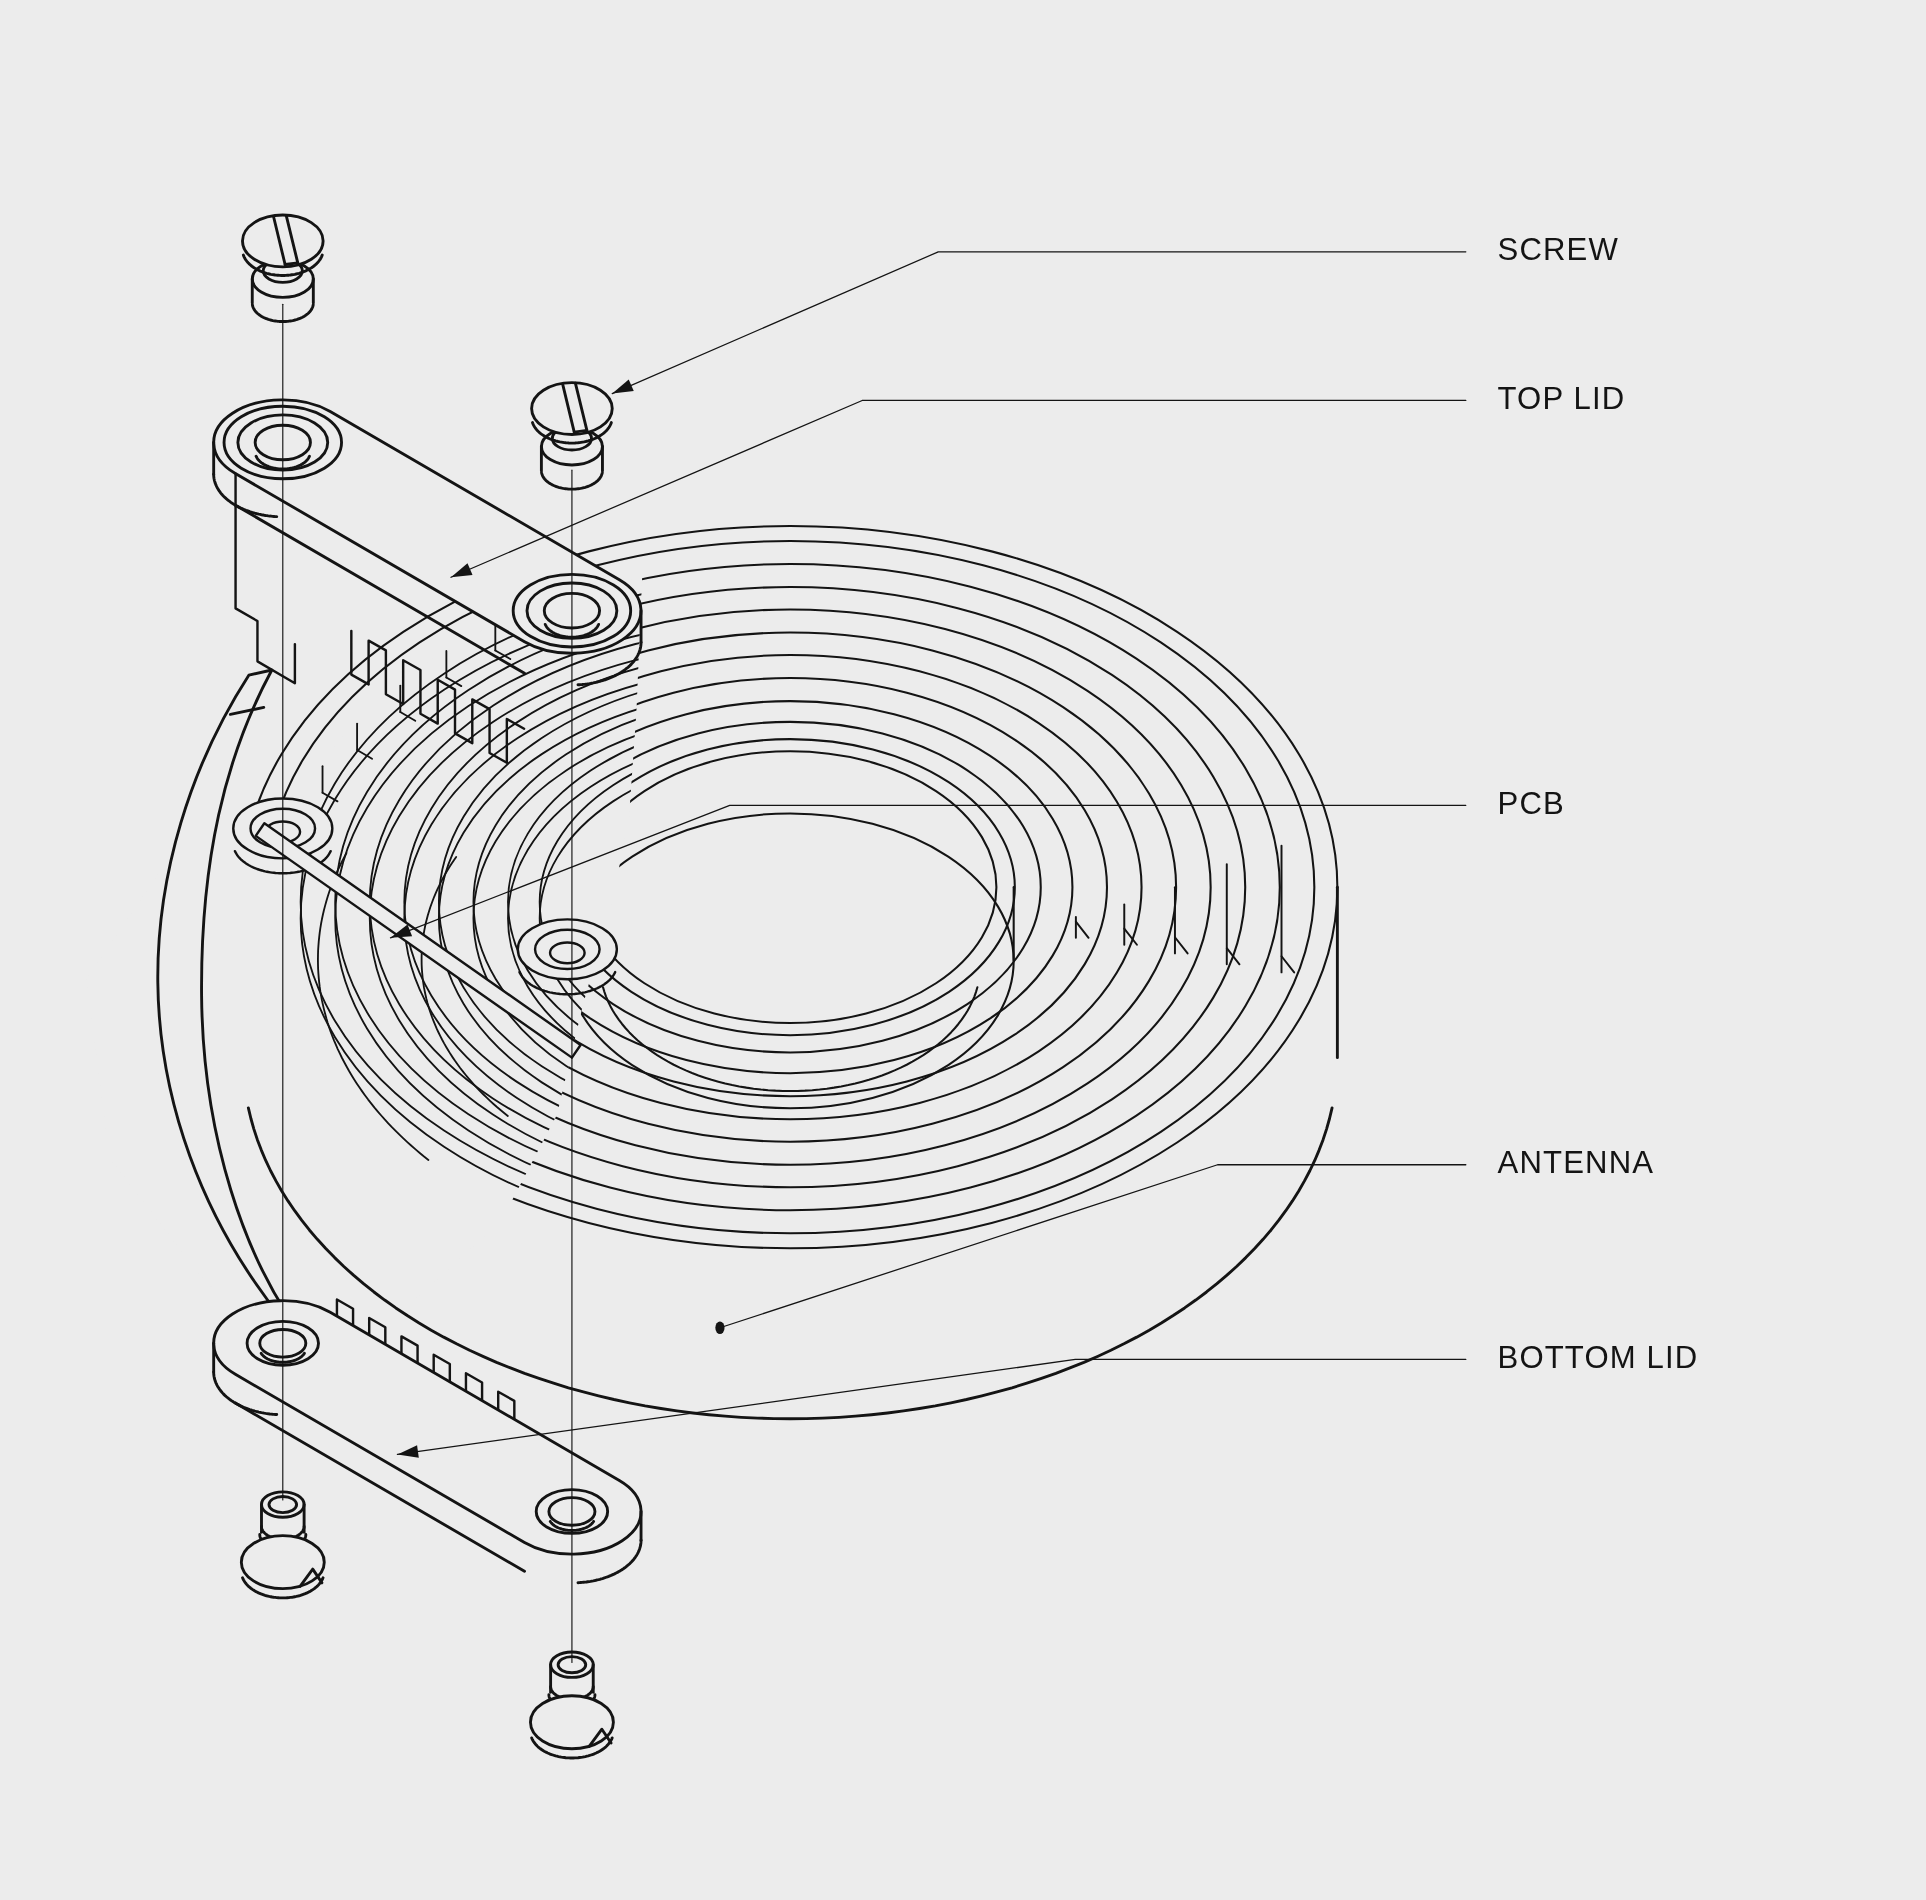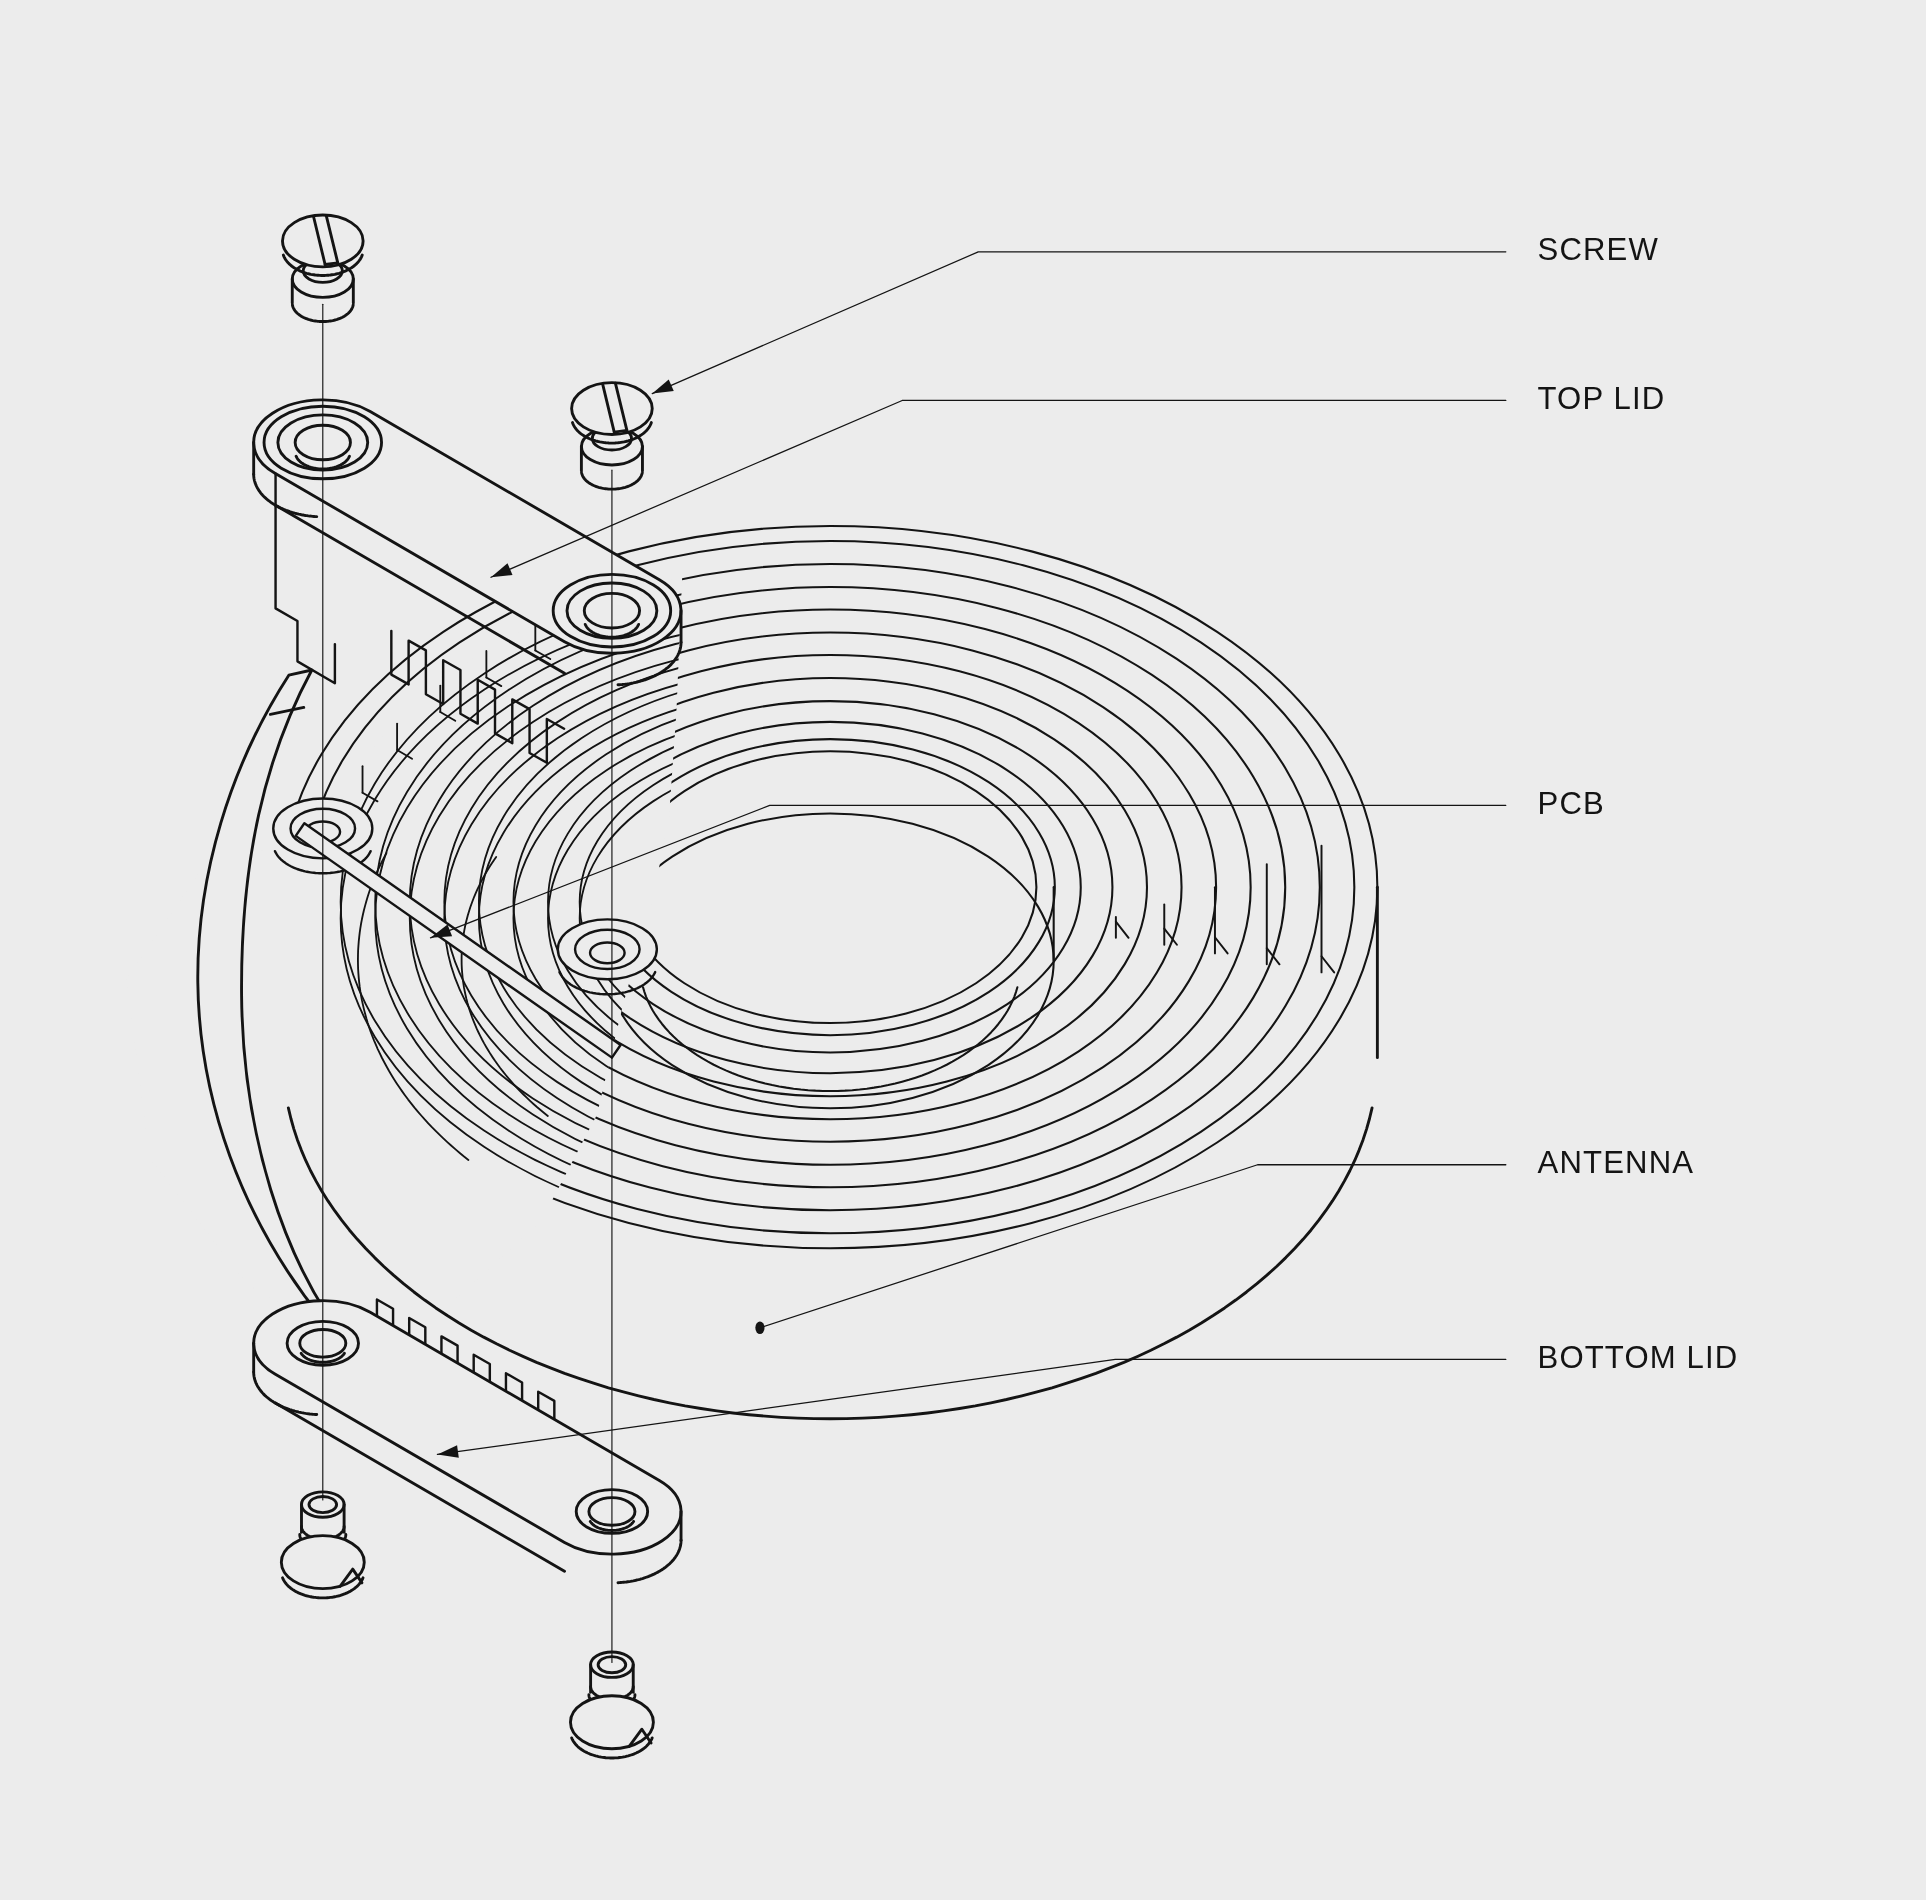--- a/index.html
+++ b/index.html
@@ -1,16 +1,16 @@
 <!DOCTYPE html>
 <html style="font-size:9.2px"><head>
 <meta charset="utf-8">
 <style>
   html,body{margin:0;padding:0;background:#ececec;}
-  .stage{width:1754px;height:1901px;position:relative;font-family:"Liberation Sans",sans-serif;margin-left:40px;}
+  .stage{width:1754px;height:1901px;position:relative;font-family:"Liberation Sans",sans-serif;}
   svg{display:block;}
   text.callout{font-family:"Liberation Sans",sans-serif;font-size:54px;letter-spacing:2px;fill:#141414;}
 </style>
 </head>
 <body>
 
 <div class="stage">
 <svg id="svg" width="1926" height="1901" viewBox="0 0 3344 3300">
   <rect x="0" y="0" width="3344" height="3300" fill="#ececec"></rect>
 

